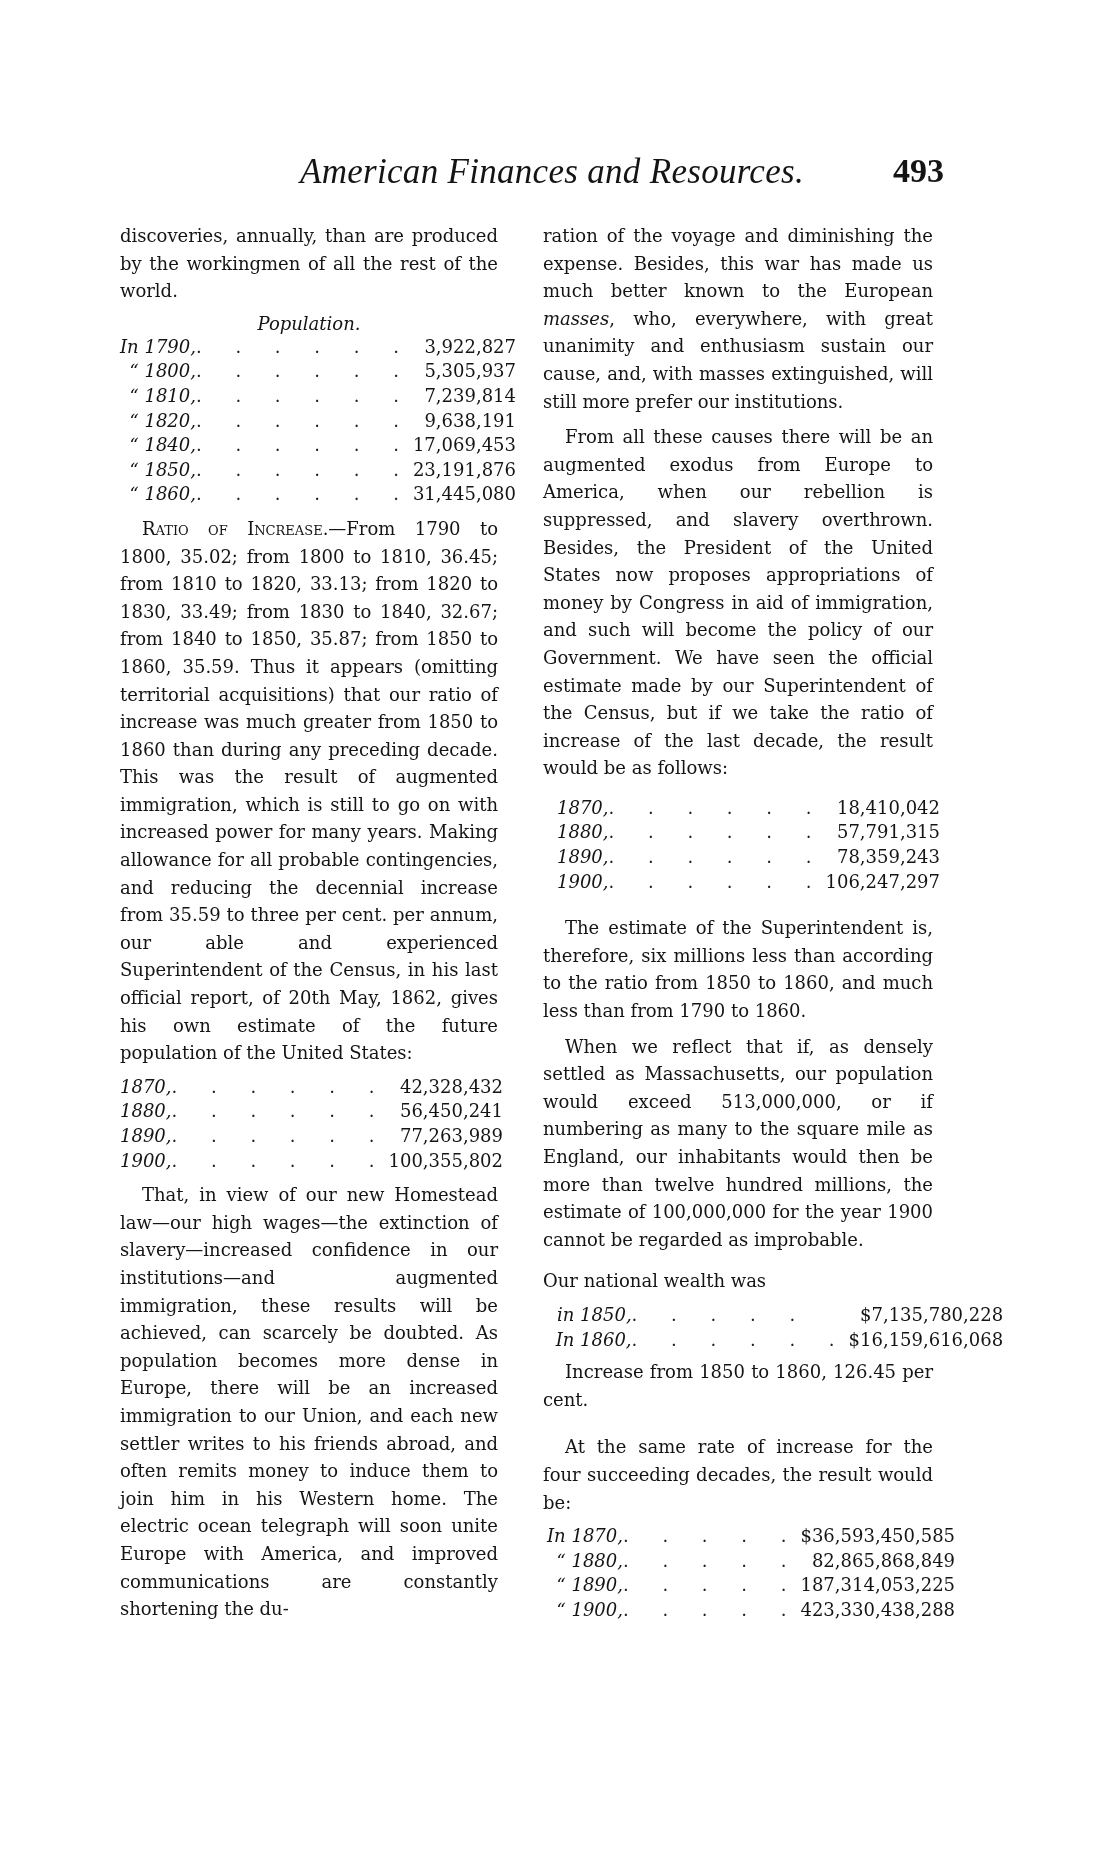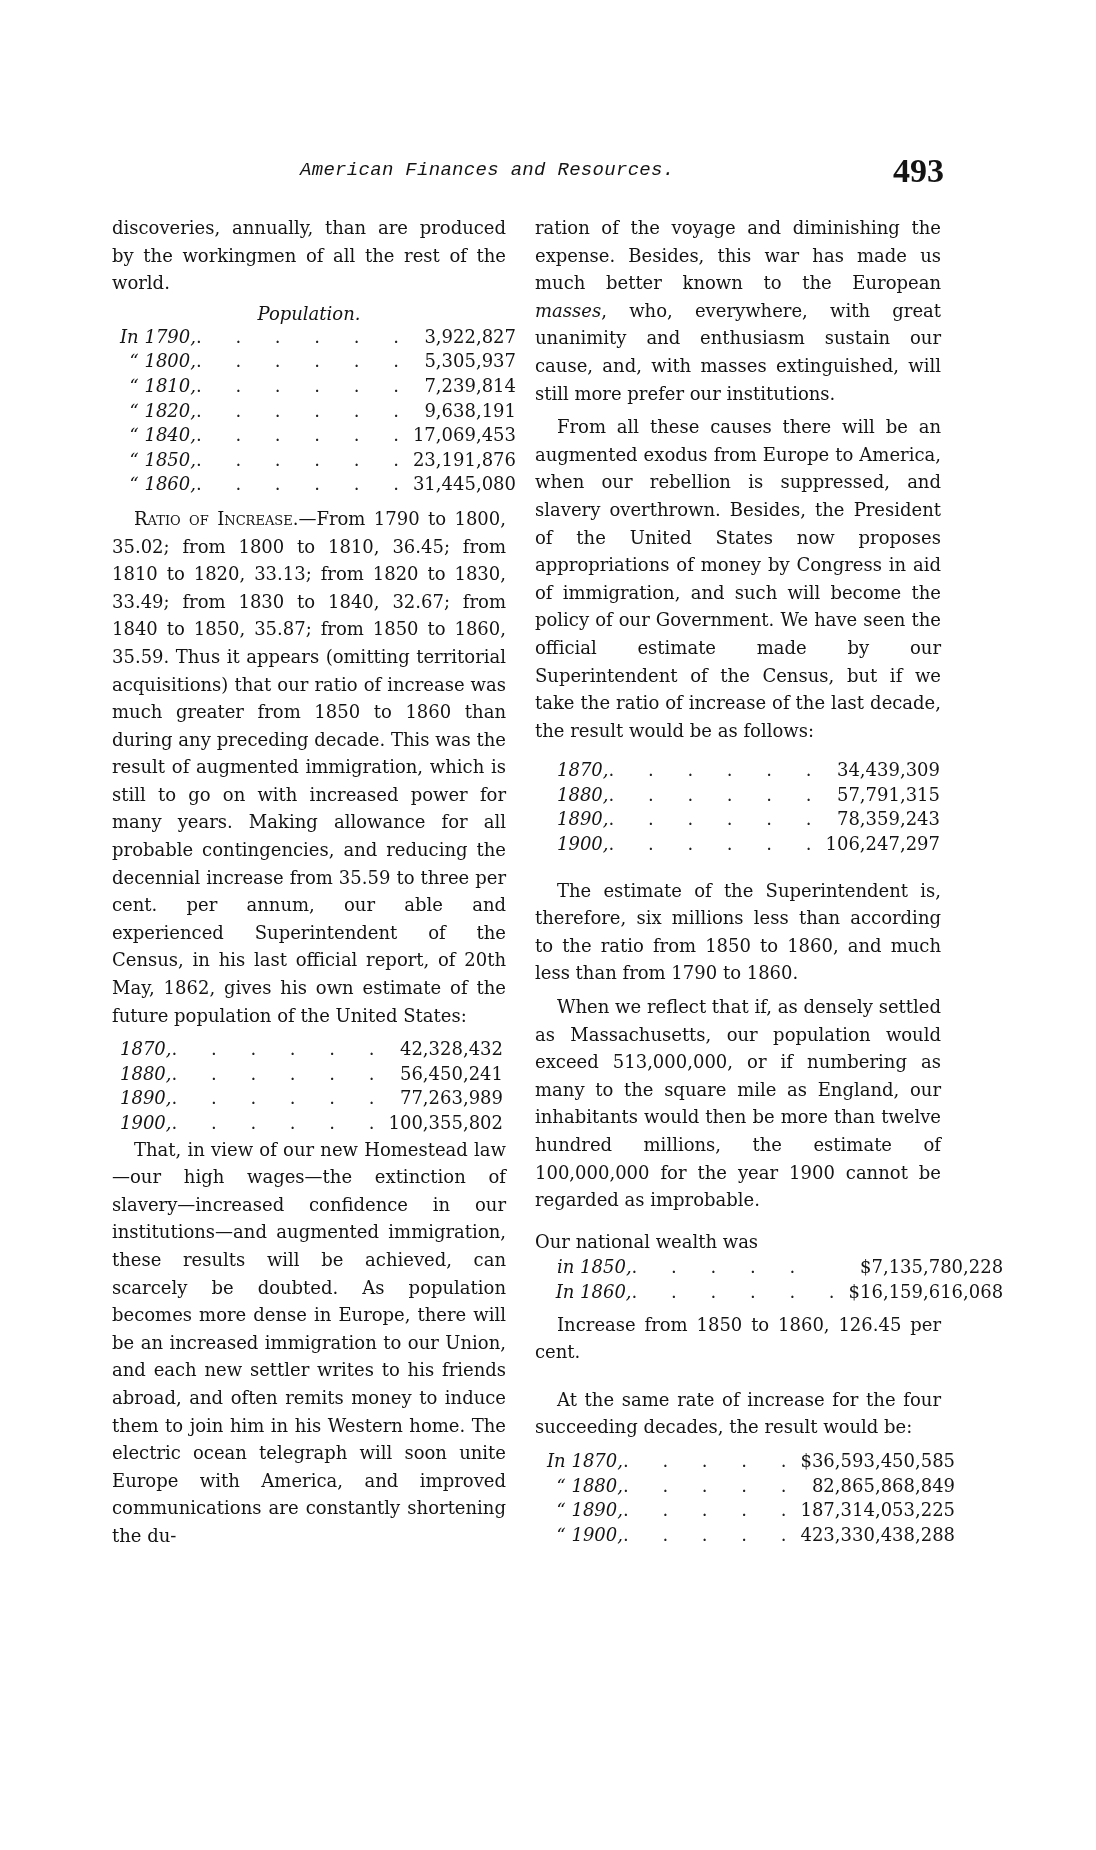--- a/index.html
+++ b/index.html
@@ -1,26 +1,26 @@
 <!DOCTYPE html>
 <html><head>
 <meta charset="utf-8">
 <style>
   html, body { margin:0; padding:0; background:#ffffff; }
   body { width:1096px; height:1850px; position:relative; overflow:hidden;
          font-family:"DejaVu Serif", "Liberation Serif", serif; color:#141414; }
   .page-header { position:absolute; top:152px; left:0; width:1096px; height:36px; }
-  .running-title { position:absolute; left:300px; top:7px; font-family:Liberation Mono, monospace;
-         font-style:italic; font-size:19px; letter-spacing:0.3px; }
+  .running-title { position:absolute; left:300px; top:0; font-family:Liberation Serif, serif;
+         font-style:italic; font-size:35px; letter-spacing:0.3px; }
   .page-number { position:absolute; left:893px; top:0; font-family:"Liberation Serif", serif;
          font-size:34px; font-weight:bold;text-align:right; }
   .col { position:absolute; top:214px; font-size:18px; line-height:27.6px; }
   .col-left { left:112px; width:394px; }
   .col-right { left:535px; width:406px; }
-  p { margin:0; text-align:justify; text-align-last:auto; }
+  p { margin:8px; text-align:justify; text-align-last:auto; }
   p.indent { text-indent:22px; }
   p.gap-top { margin-top:6px; }
   .caption { text-align:center; font-style:italic; font-size:18px; line-height:22px; margin-top:6px; }
   table.tbl { border-collapse:collapse; width:100%; }
   table.tbl td { padding:0; height:24.6px; line-height:24.6px; font-size:18px; white-space:nowrap; }
   td.lbl { text-align:right;font-style:italic; }
   td.dots { text-align:left; letter-spacing:14px; color:#222; }
   td.val { text-align:right; padding-right:14px !important; }
   .sc { font-variant:small-caps; }
   .it { font-style:italic; }
@@ -111,21 +111,21 @@
 <div class="col col-right">
   <p><span>ration of the voyage and diminishing the expense. Besides, this war has made us much better known to the European </span><span class="it">masses</span><span>, who, everywhere, with great unanimity and enthusiasm sustain our cause, and, with masses extinguished, will still more prefer our institutions.</span></p>
 
   <p class="indent gap-top">From all these causes there will be an augmented exodus from Europe to America, when our rebellion is suppressed, and slavery overthrown. Besides, the President of the United States now proposes appropriations of money by Congress in aid of immigration, and such will become the policy of our Government. We have seen the official estimate made by our Superintendent of the Census, but if we take the ratio of increase of the last decade, the result would be as follows:</p>
 
   <table class="tbl mt14">
     <tbody>
       <tr>
           <td class="lbl" style="padding-left:22px">1870,</td>
           <td class="dots">. . . . . .</td>
-          <td class="val" style="padding-right:48px !important">34,439,309</td>
+          <td class="val" style="padding-right:48px !important">18,410,042</td>
         </tr>
       <tr>
           <td class="lbl" style="padding-left:22px">1880,</td>
           <td class="dots">. . . . . .</td>
           <td class="val" style="padding-right:48px !important">57,791,315</td>
         </tr>
       <tr>
           <td class="lbl" style="padding-left:22px">1890,</td>
           <td class="dots">. . . . . .</td>
           <td class="val" style="padding-right:48px !important">78,359,243</td>

